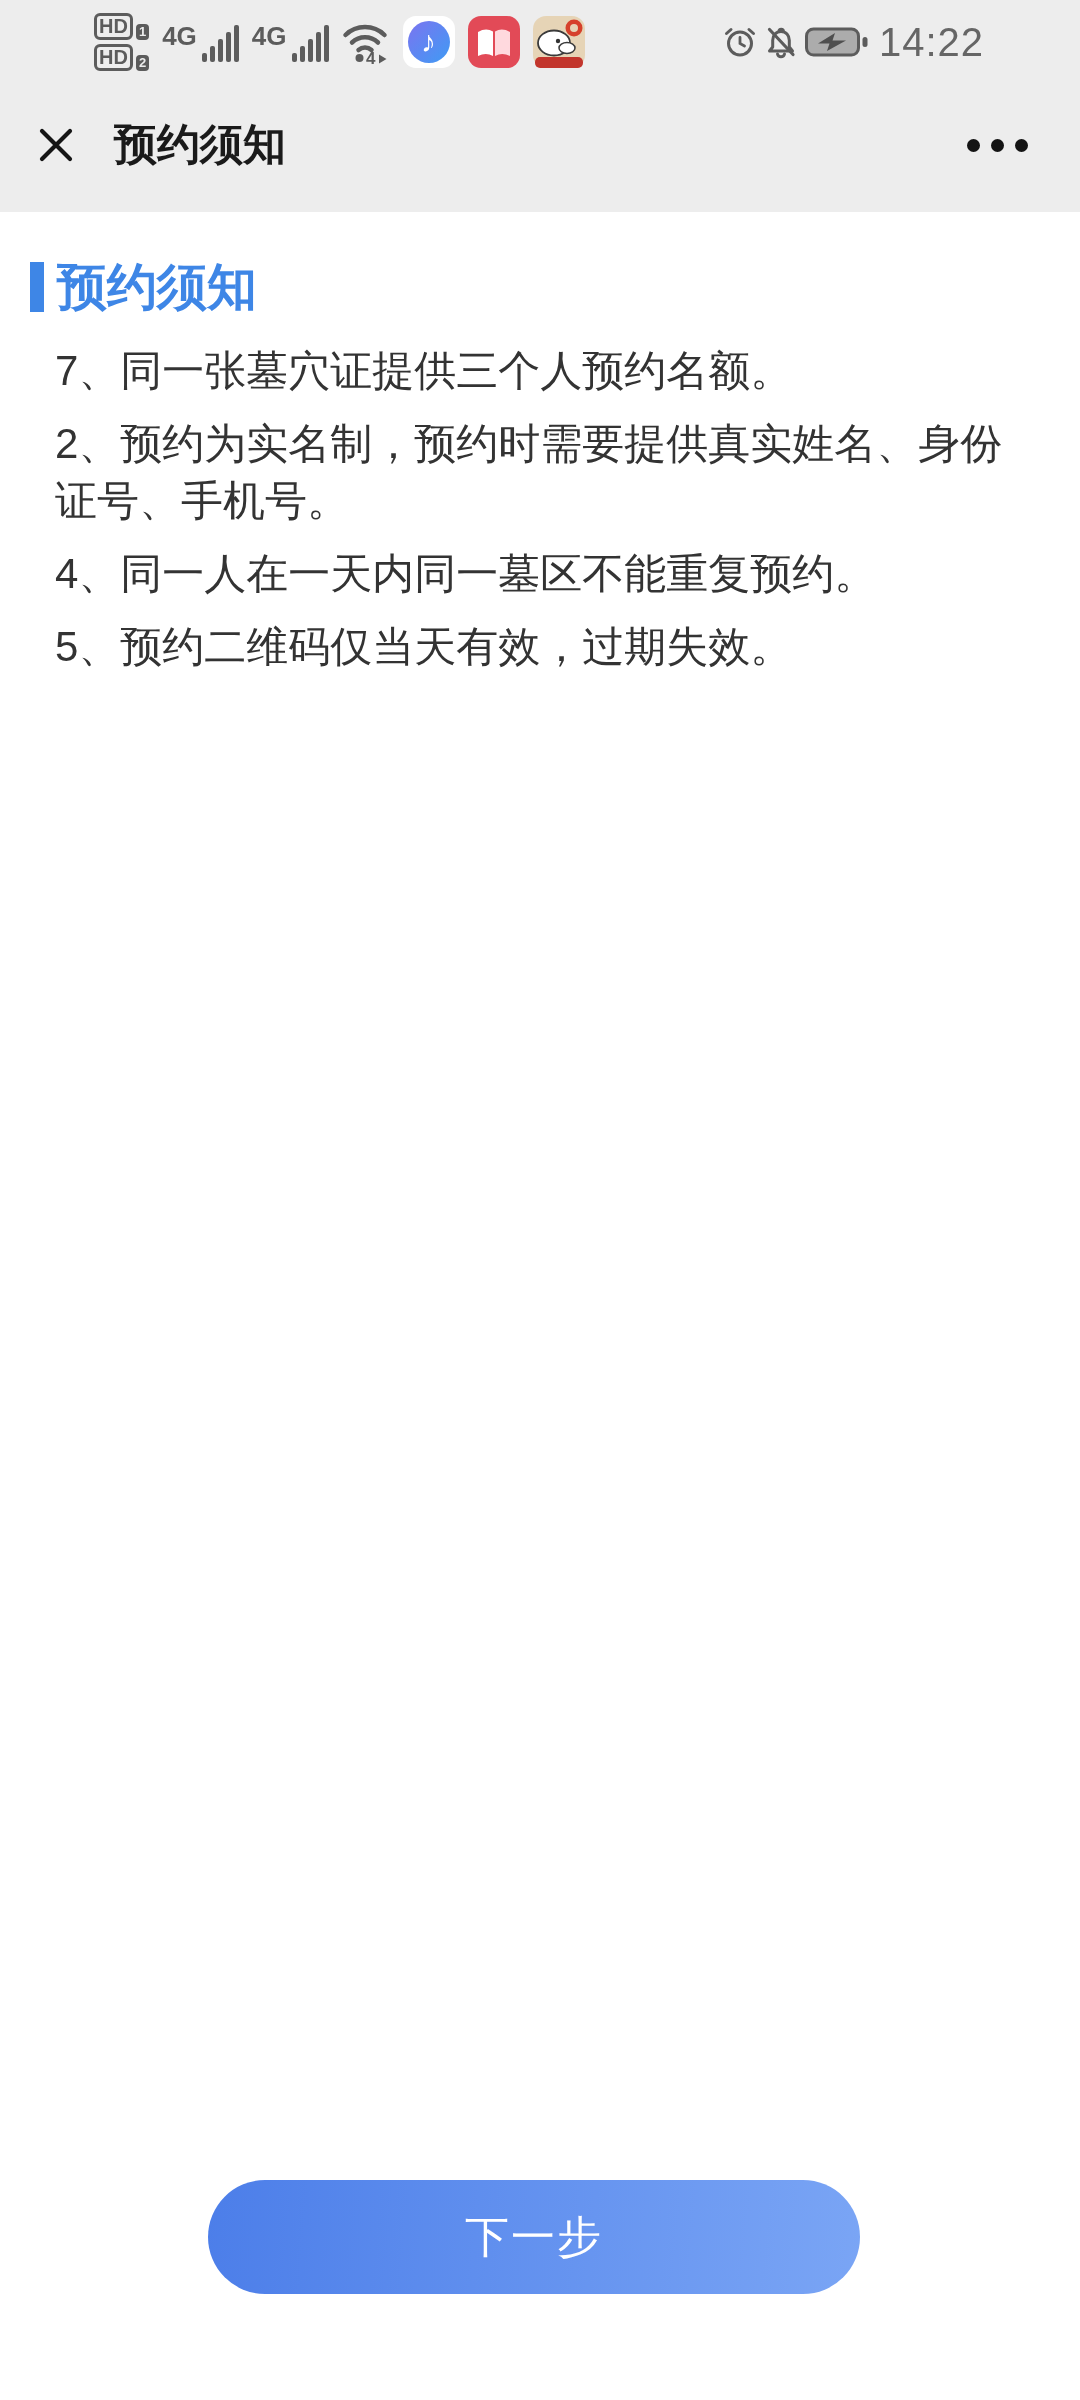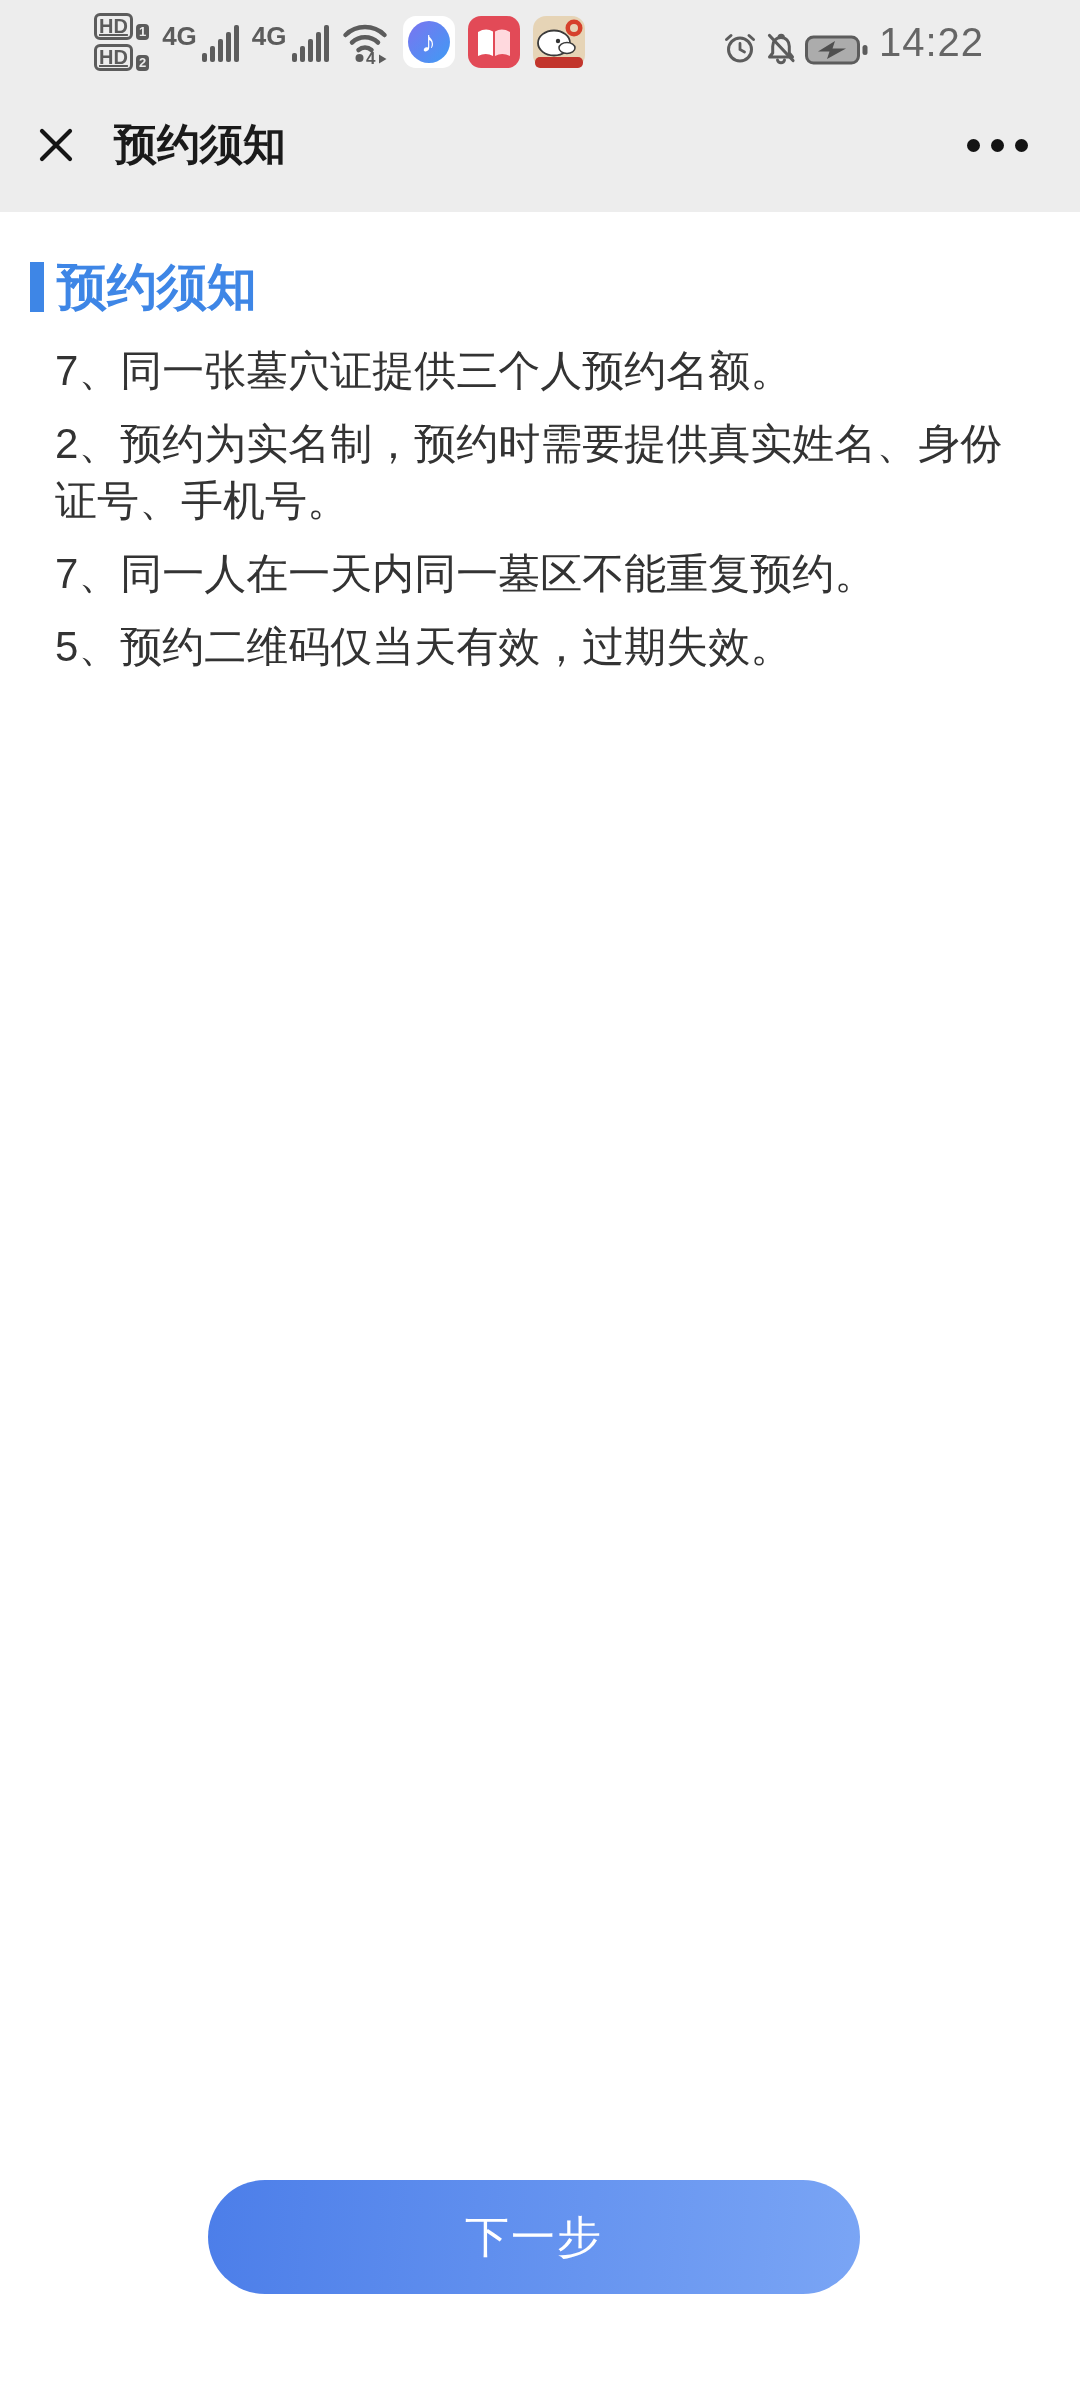--- a/index.html
+++ b/index.html
@@ -10,31 +10,31 @@
   
   .statusbar{
     position:absolute;top:0;left:0;width:1080px;height:78px;background:#EDEDED;
     display:flex;align-items:center;justify-content:space-between;
     box-sizing:border-box;padding:6px 96px 0 94px;color:#5c5c5c;
   }
   .sb-left{display:flex;align-items:center;gap:13px;}
   .hd-stack{display:flex;flex-direction:column;gap:4px;}
   .hd{display:flex;align-items:flex-end;}
   .hd-box{border:3px solid #5c5c5c;border-radius:6px;font-size:20px;font-weight:bold;
-          line-height:21px;padding:0 2px;color:#5c5c5c;text-decoration:underline;}
+          line-height:21px;padding:0 2px;color:#5c5c5c;}
   .hd-sub{background:#5c5c5c;color:#EDEDED;font-size:13px;font-weight:bold;border-radius:4px;
           padding:0 3px;margin-left:3px;line-height:16px;}
   .net{display:flex;align-items:flex-end;}
   .net-label{font-size:26px;font-weight:bold;line-height:1;margin-right:5px;margin-bottom:13px;}
   .bars{display:flex;align-items:flex-end;gap:3px;height:38px;}
   .bar{width:5px;background:#5c5c5c;border-radius:2px;}
   .appicon{width:52px;height:52px;position:relative;flex:0 0 auto;}
   .note-glyph{position:absolute;left:0;top:0;width:52px;height:52px;display:flex;
               align-items:center;justify-content:center;color:#fff;font-size:30px;font-weight:bold;}
-  .sb-right{display:flex;align-items:flex-end;gap:7px;}
+  .sb-right{display:flex;align-items:center;gap:7px;}
   .time{font-size:40px;color:#666;letter-spacing:1px;margin-left:4px;}
   
   .header{
     position:absolute;top:78px;left:0;width:1080px;height:134px;background:#EDEDED;
     display:flex;align-items:center;box-sizing:border-box;padding:0 52px 0 34px;
   }
   .close-btn{background:none;border:none;padding:0;width:44px;height:44px;cursor:pointer;
              display:flex;align-items:center;justify-content:center;}
   .hdr-title{margin-left:36px;font-size:43px;font-weight:700;color:#1a1a1a;}
   .more-btn{margin-left:auto;background:none;border:none;padding:10px 0;cursor:pointer;
@@ -183,20 +183,20 @@
   </div>
 
   <div class="content">
     <div class="section-head">
       <span class="section-bar"></span>
       <span class="section-title">预约须知</span>
     </div>
     <div class="notice">
       <p>7、同一张墓穴证提供三个人预约名额。</p>
       <p>2、预约为实名制，预约时需要提供真实姓名、身份证号、手机号。</p>
-      <p>7、同一人在一天内同一墓区不能重复预约。</p>
+      <p>4、同一人在一天内同一墓区不能重复预约。</p>
       <p>5、预约二维码仅当天有效，过期失效。</p>
     </div>
   </div>
 
   <button class="next-btn">下一步</button>
 
 </div>
 
 </body></html>

